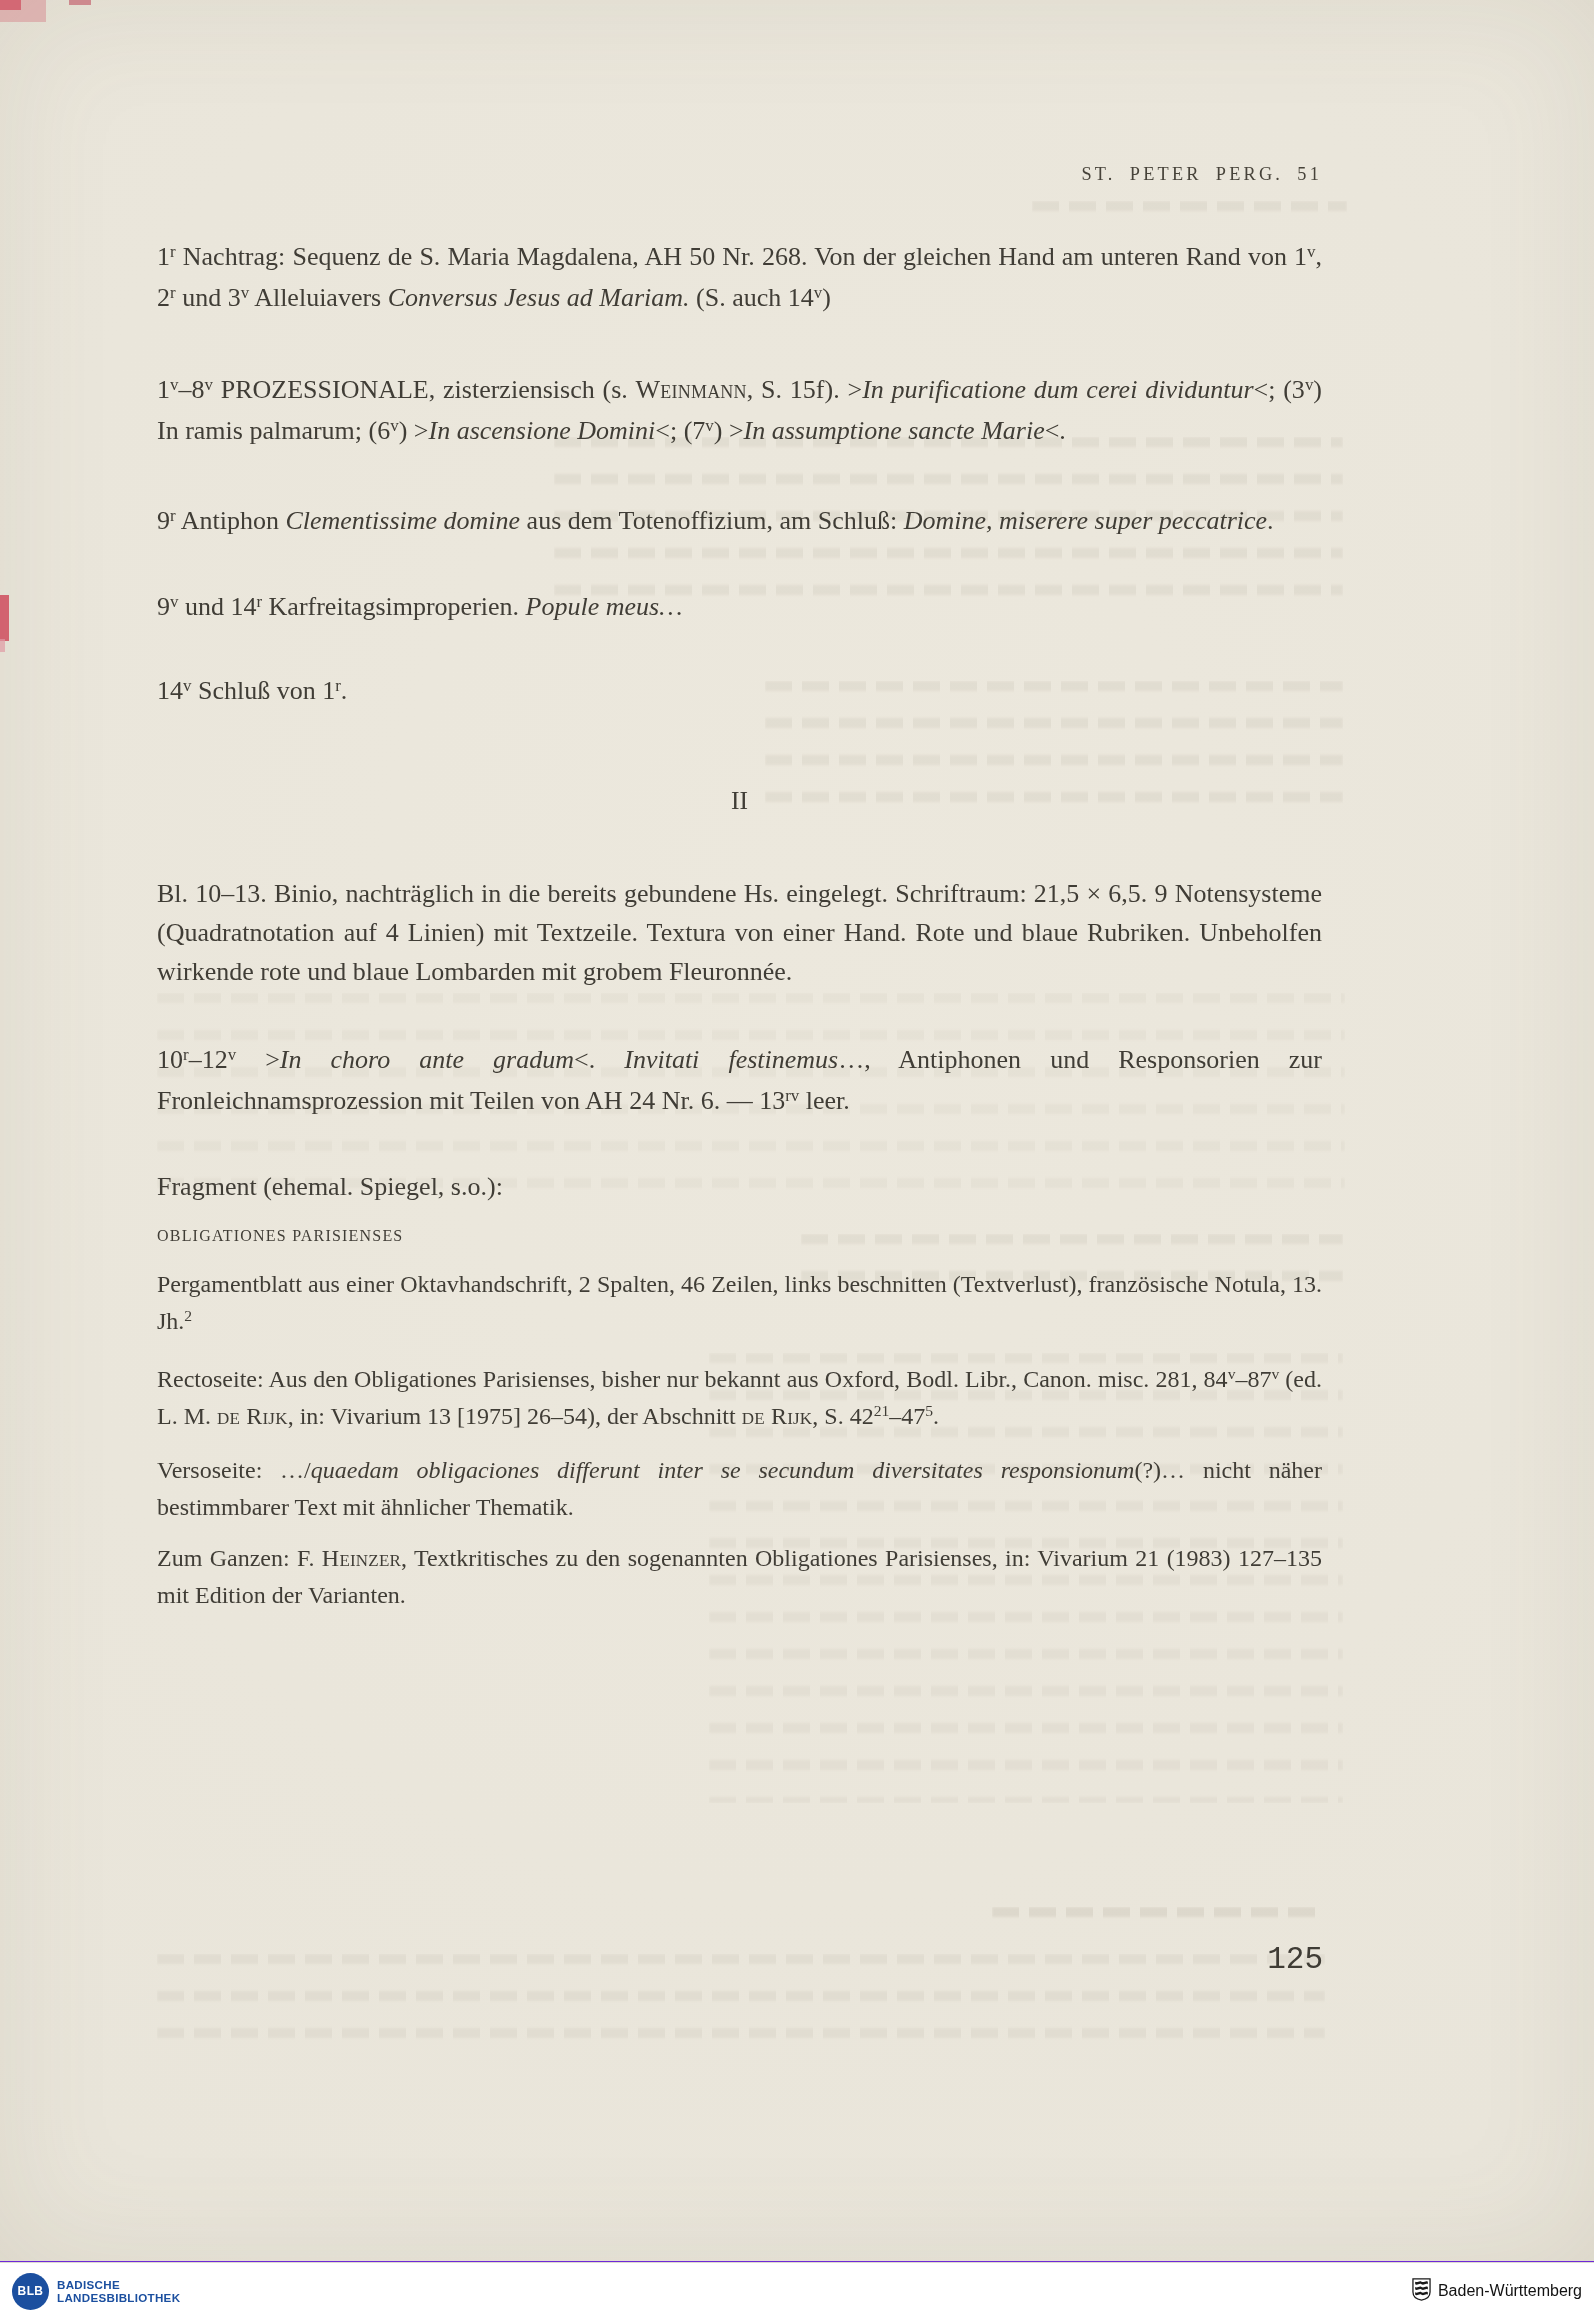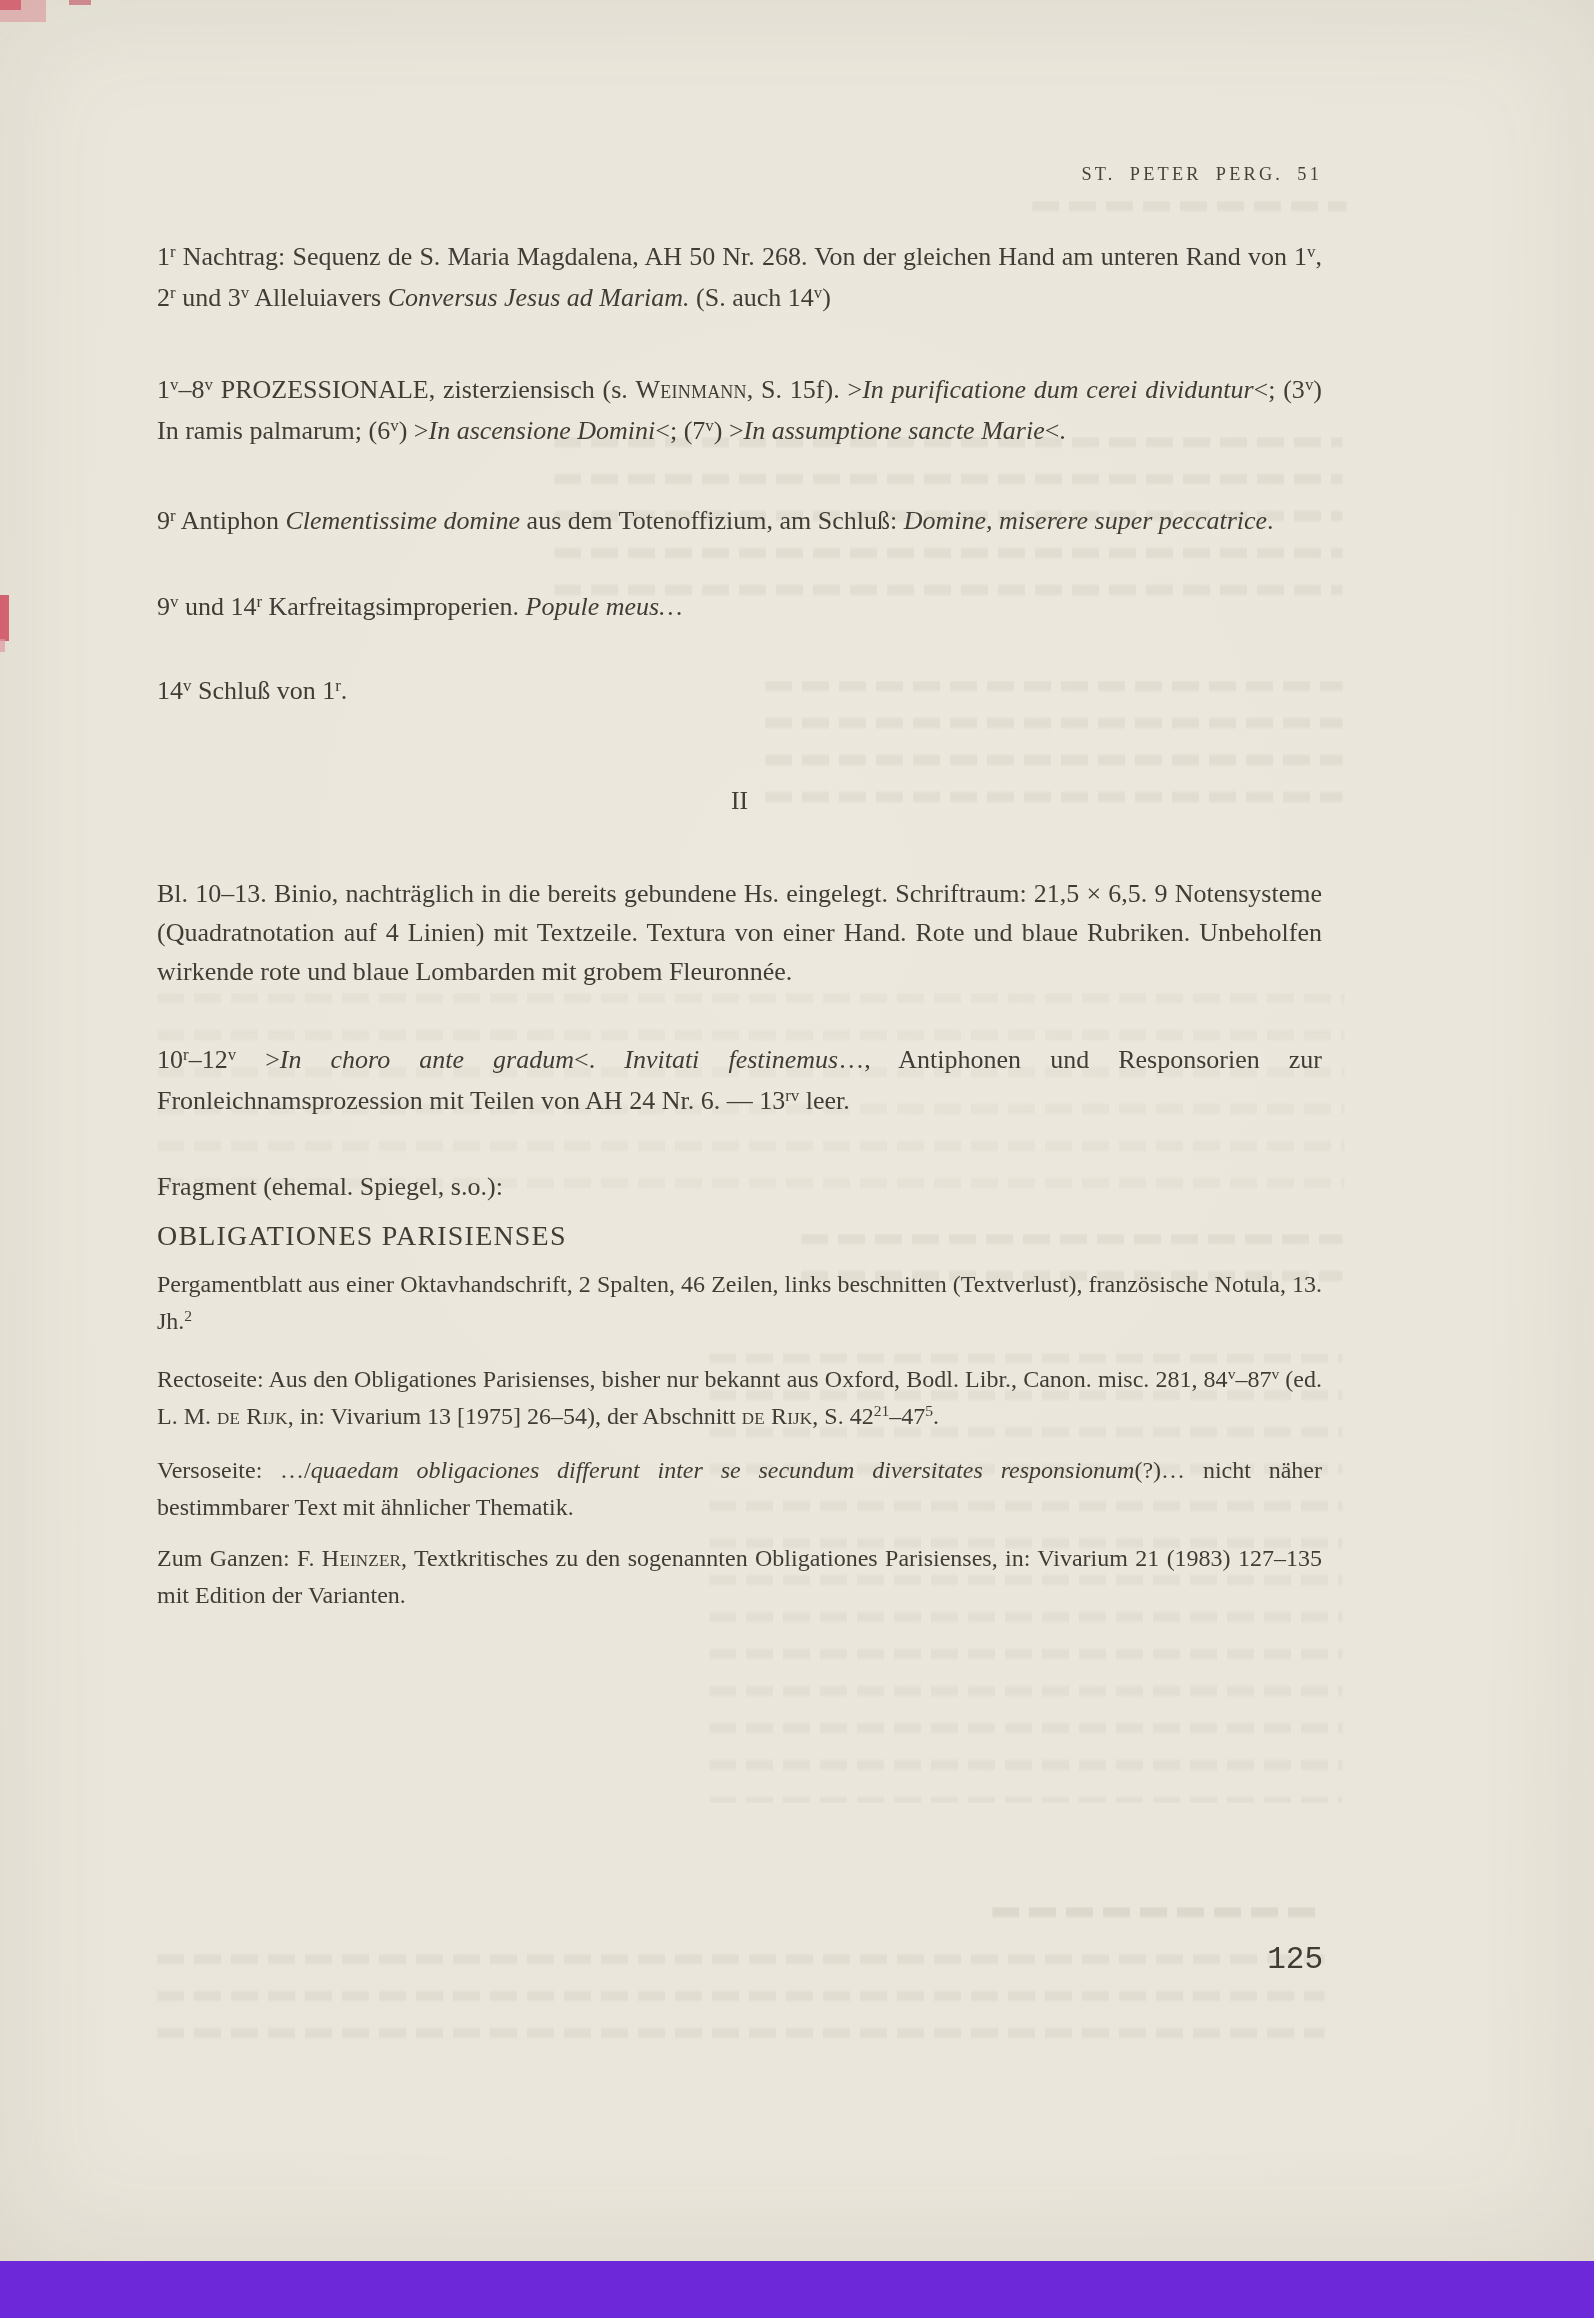--- a/index.html
+++ b/index.html
@@ -40,21 +40,21 @@
   }
   .running-head{
     text-align:right;font-size:18.3px;line-height:22px;
     letter-spacing:3.2px;word-spacing:6.4px;color:#47433a;
   }
   p.body{margin:0;text-align:justify;font-size:26px;line-height:41px;}
   p.desc{margin:0;text-align:justify;font-size:26px;line-height:39px;}
   p.frag{margin:0;text-align:justify;font-size:24px;line-height:37px;}
   p.single{text-align:left;}
   .section-num{text-align:center;font-size:25.5px;line-height:29px;margin:75px 0 0;}
-  .subheading{font-size:28px;line-height:30px;letter-spacing:1.2px;font-weight:400;margin:14.3px 0 0;}
+  .subheading{font-size:16px;line-height:30px;letter-spacing:1.2px;font-weight:400;margin:14.3px 0 0;}
 
   .it{font-style:italic;}
   .sc{font-variant:small-caps;letter-spacing:0.2px;}
   .sup{font-size:.65em;line-height:0;position:relative;top:-.5em;}
 
   .page-number{
     position:absolute;top:1942px;left:1227px;width:96px;text-align:right;
     font-size:31px;color:#3f3c35;font-family:Liberation Mono, monospace;
   }
 
@@ -127,14 +127,41 @@
 
       <p class="frag" style="margin-top:17.5px;"><span>Versoseite: …/</span><span class="it">quaedam obligaciones differunt inter se secundum diversitates responsionum</span><span>(?)… nicht näher bestimmbarer Text mit ähnlicher Thematik.</span></p>
 
       <p class="frag" style="margin-top:14.3px;"><span>Zum Ganzen: F. </span><span class="sc">Heinzer</span><span>, Textkritisches zu den sogenannten Obligationes Parisienses, in: Vivarium 21 (1983) 127–135 mit Edition der Varianten.</span></p>
 
     </div>
 
     <div class="page-number">125</div>
   </div>
 
+  <div class="footer-bar">
+
+    <div class="blb-group">
+      <div class="blb-circle">
+        <span>BLB</span>
+      </div>
+      <div class="blb-name">
+        <div>BADISCHE</div>
+        <div>LANDESBIBLIOTHEK</div>
+      </div>
+    </div>
+
+    <div class="bw-group">
+      <span>
+        <svg width="19" height="23" viewBox="0 0 24 29" aria-hidden="true">
+          <path d="M1.2 1.2 h21.6 v16.5 c0 6.5 -5.4 9.3 -10.8 10.1 C6.6 27 1.2 24.2 1.2 17.7 Z" fill="#ffffff" stroke="#1a1a1a" stroke-width="1.6"></path>
+          <g fill="#1a1a1a">
+            <path d="M4 4.6 c3 2 5 -2 8 0 c3 2 5 -2 8 0 l0 3.2 c-3 -2 -5 2 -8 0 c-3 -2 -5 2 -8 0 z"></path>
+            <path d="M4 11.3 c3 2 5 -2 8 0 c3 2 5 -2 8 0 l0 3.2 c-3 -2 -5 2 -8 0 c-3 -2 -5 2 -8 0 z"></path>
+            <path d="M4 18 c3 2 5 -2 8 0 c3 2 5 -2 8 0 l0 3.2 c-3 -2 -5 2 -8 0 c-3 -2 -5 2 -8 0 z"></path>
+          </g>
+        </svg>
+      </span>
+      <span class="bw-label">Baden-Württemberg</span>
+    </div>
+
+  </div>
 </div>
 
 
 </body></html>

